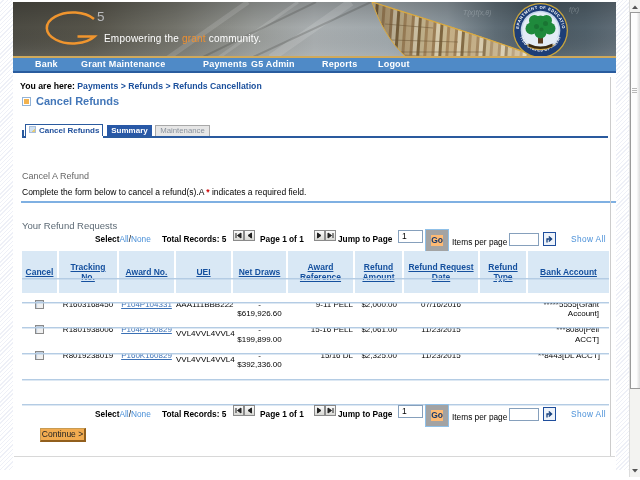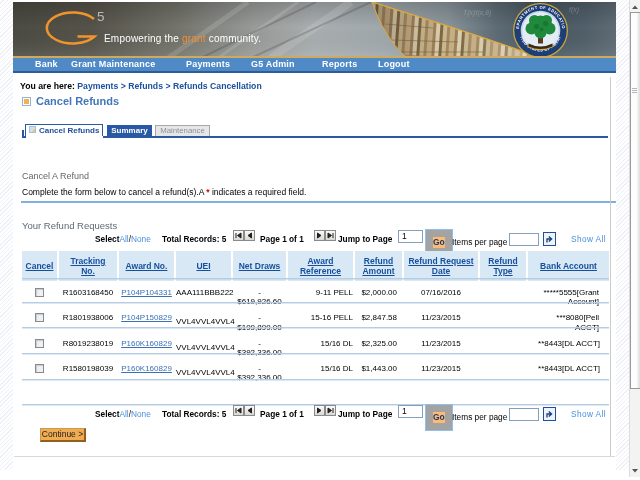--- a/index.html
+++ b/index.html
@@ -34,27 +34,27 @@
 
   #rule1{position:absolute;left:8px;top:201px;width:595px;height:2px;background:#7fb0e2;}
 
   
   .ctr{position:absolute;font-size:8.3px;color:#000;white-space:nowrap;}
   .bld{font-weight:bold;}
   .lnk{color:#4a90d8;}
   .pgbtn{position:absolute;width:9px;height:9px;background:linear-gradient(#fbfbfb,#d8d8d4);border:1px solid #8a8a8a;}
   .pgbtn svg,.arrbtn svg,.sarr svg{display:block;}
   .inpt{position:absolute;background:#fff;border:1px solid #86a0bc;font-size:8.5px;color:#000;}
-  .gobtn{position:absolute;background:#fdba74;border:7px solid #a3a3a3;box-shadow:0 0 0 1px #8fc0e8;font-size:8.5px;font-weight:bold;color:#1a3a6b;text-align:left;}
+  .gobtn{position:absolute;background:#fdba74;border:5px solid #a3a3a3;box-shadow:0 0 0 1px #8fc0e8;font-size:8.5px;font-weight:bold;color:#1a3a6b;text-align:right;}
   .arrbtn{position:absolute;width:11px;height:12px;background:#eef3fa;border:1px solid #1f4e9c;}
 
   
   table{border-collapse:separate;border-spacing:2px 0;table-layout:fixed;}
   #tbl{position:absolute;left:7px;top:251px;width:591px;}
-  #tbl th{background:#d9e8f5;color:#15509e;font-size:8.5px;font-weight:bold;text-decoration:underline;text-align:center;vertical-align:middle;padding:0;height:30px;line-height:10px;}
+  #tbl th{background:#d9e8f5;color:#15509e;font-size:8.5px;font-weight:bold;text-decoration:underline;text-align:center;vertical-align:middle;padding:0;height:42px;line-height:10px;}
   #tbl td{font-size:8px;color:#000;text-align:center;vertical-align:top;padding:7px 0 0 0;line-height:9.2px;height:18.2px;}
   #tbl tr.dr{height:17px;}
   #tbl .r{text-align:right;}
   a.tl{color:#3a70b5;text-decoration:underline;}
   .cb{display:block;margin:0 auto;width:7px;height:7px;background:#f0f0f0;border:1px solid #8a8a8a;box-shadow:inset 1px 1px 1px rgba(150,175,205,0.55);}
   .rline{position:absolute;left:9px;width:587px;height:1px;background:#b4cce4;box-shadow:0 1px 0 rgba(180,204,228,0.45);}
 
   #contbtn{position:absolute;left:27px;top:428px;width:43px;height:11px;background:#f1ab50;border-top:1px solid #c89b52;border-left:1px solid #c89b52;border-right:2px solid #925f1d;border-bottom:2px solid #925f1d;font-size:8.5px;color:#222;text-align:center;line-height:11px;white-space:nowrap;}
 
   #footline{position:absolute;left:1px;top:456px;width:601px;height:1px;background:#d8d8d8;}
@@ -165,22 +165,22 @@
 
     <path d="M 81,17 A 26,15.5 0 1 0 81.5,34.5 L 64.5,34.5" fill="none" stroke="#f0952e" stroke-width="2.5"></path>
     <text x="84" y="18.5" fill="#b9babc" font-size="13.5">5</text>
     <text x="91" y="39.5" fill="#ffffff" font-size="10" letter-spacing="0.2">Empowering the <tspan fill="#f09030">grant</tspan> community.</text>
 
     <rect x="0" y="54" width="603" height="2" fill="#cfa95c"></rect>
   </svg>
 
   <div id="nav">
     <span style="left:22px">Bank</span>
-    <span style="left:58px">Grant Maintenance</span>
-    <span style="left:173px">Payments</span>
+    <span style="left:68px">Grant Maintenance</span>
+    <span style="left:190px">Payments</span>
     <span style="left:238px">G5 Admin</span>
     <span style="left:309px">Reports</span>
     <span style="left:365px">Logout</span>
   </div>
 
   <div id="crumb">You are here: <b>Payments &gt; Refunds &gt; Refunds Cancellation</b></div>
   <div id="hicon">
       <i></i>
     </div>
   <div id="head1">Cancel Refunds</div>
@@ -274,53 +274,39 @@
     </tr>
     <tr class="dr">
       <td>
             <span class="cb"></span>
           </td>
           <td>R1801938006</td>
           <td><a class="tl">P104P150829</a></td>
           <td><span style="position:relative;top:4px">VVL4VVL4VVL4</span></td>
           <td>-<br>$199,899.00</td>
       <td class="r">15-16 PELL</td>
-          <td class="r" style="padding-right:5px">$2,847.58</td>
+          <td class="r" style="padding-right:5px">$2,061.00</td>
           <td>11/23/2015</td>
           <td></td>
           <td class="r" style="padding-right:10px">***8080[Pell<br>ACCT]</td>
     </tr>
     <tr class="dr">
       <td>
             <span class="cb"></span>
           </td>
           <td>R8019238019</td>
           <td><a class="tl">P160K160829</a></td>
           <td><span style="position:relative;top:4px">VVL4VVL4VVL4</span></td>
           <td>-<br>$392,336.00</td>
       <td class="r">15/16 DL</td>
           <td class="r" style="padding-right:5px">$2,325.00</td>
           <td>11/23/2015</td>
           <td></td>
           <td class="r" style="padding-right:9px">**8443[DL ACCT]</td>
     </tr>
-    <tr class="dr">
-      <td>
-            <span class="cb"></span>
-          </td>
-          <td>R1580198039</td>
-          <td><a class="tl">P160K160829</a></td>
-          <td><span style="position:relative;top:4px">VVL4VVL4VVL4</span></td>
-          <td>-<br>$392,336.00</td>
-      <td class="r">15/16 DL</td>
-          <td class="r" style="padding-right:5px">$1,443.00</td>
-          <td>11/23/2015</td>
-          <td></td>
-          <td class="r" style="padding-right:9px">**8443[DL ACCT]</td>
-    </tr>
   </tbody>
     </table>
   <div class="rline" style="top:278px;"></div>
   <div class="rline" style="top:302px;"></div>
   <div class="rline" style="top:327px;"></div>
   <div class="rline" style="top:353px;"></div>
   <div class="rline" style="top:379px;"></div>
   <div class="rline" style="top:404px;"></div>
 
   <div class="ctr" style="left:82px;top:409px;"><span class="bld">Select</span><span class="lnk">All</span>/<span class="lnk">None</span></div>

